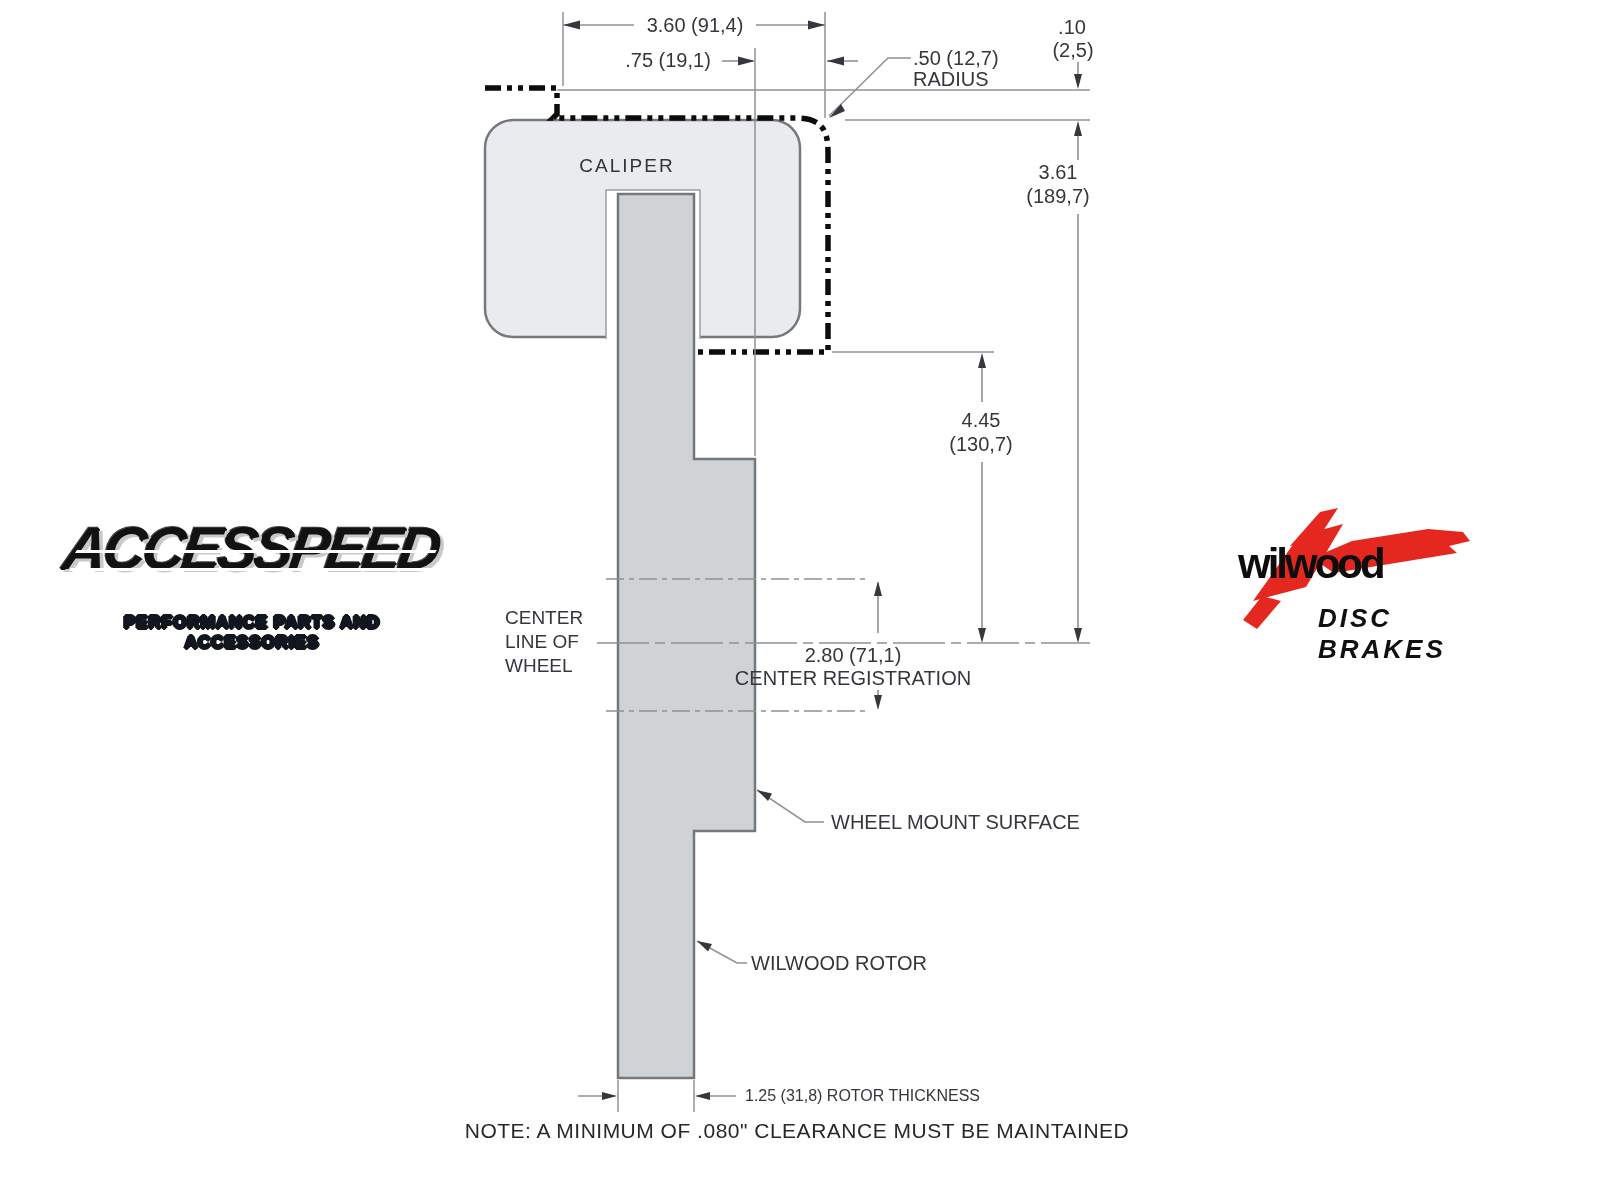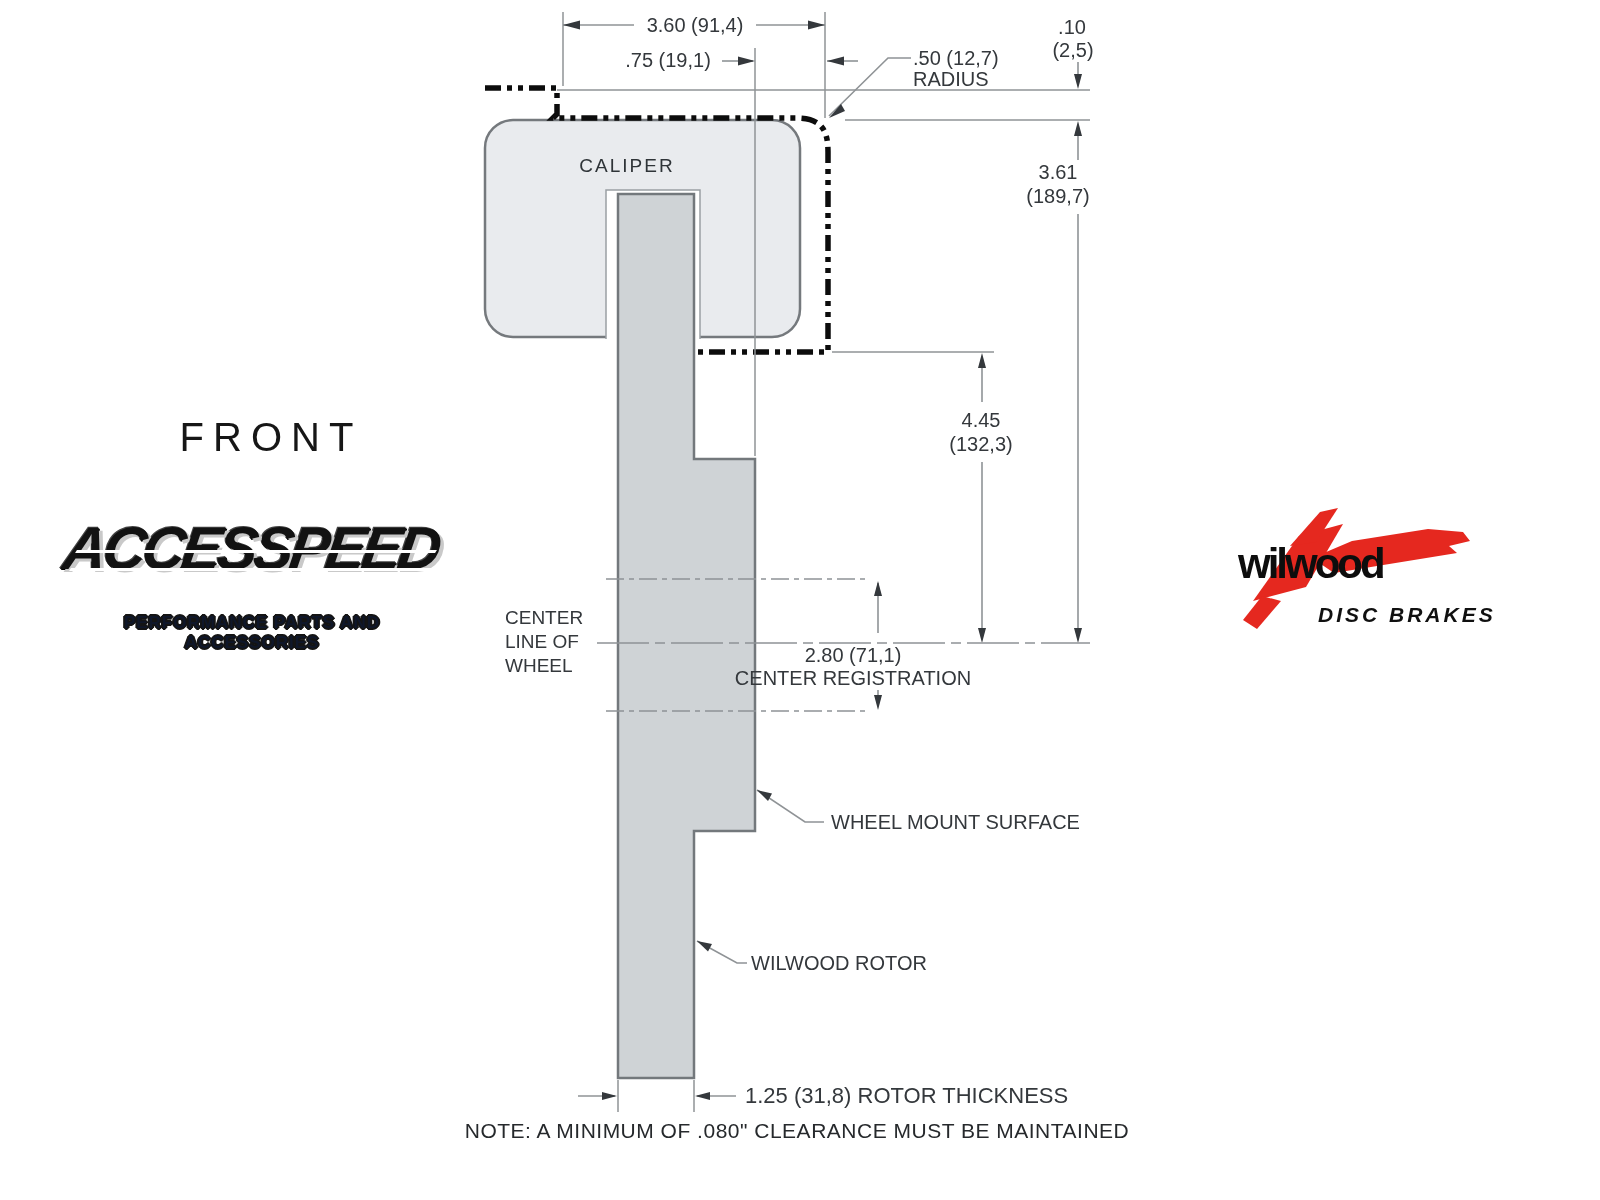--- a/index.html
+++ b/index.html
@@ -21,21 +21,21 @@
             text-shadow:4px 3px 0 #c9c9c9, -1px -1px 0 #444, 1px 1px 0 #000;}
   .asp-stripe{position:absolute;height:3px;background:#ffffff;transform:skewX(-32deg);}
   .asp-tag{position:absolute;left:0;top:101px;width:380px;text-align:center;
            font-size:17px;font-weight:bold;letter-spacing:1px;color:#0f172a;
            text-shadow:-2px 0 #151515,2px 0 #151515,0 -2px #151515,0 2px #151515,
                        -1px -1px #151515,1px 1px #151515,1px -1px #151515,-1px 1px #151515;}
   
   .wlw{position:absolute;left:1200px;top:498px;width:330px;height:140px;}
   .wlw-word{position:absolute;left:38px;top:42px;font-size:42px;font-weight:bold;
             letter-spacing:-3px;color:#0d0d0d;}
-  .wlw-tag{position:absolute;left:118px;top:105px;font-size:21px;font-weight:bold;
+  .wlw-tag{position:absolute;left:118px;top:105px;font-size:26px;font-weight:bold;
            font-style:italic;letter-spacing:3px;color:#101010;}
 </style>
 </head>
 <body>
 
 <div id="canvas">
 
   <svg id="linework" viewBox="0 0 1600 1200">
 
     <g>
@@ -106,54 +106,53 @@
     </g>
 
     <g fill="#e5281f" stroke="none">
       <polygon points="1253,601 1299,536 1343,524 1306,587"></polygon>
       <polygon points="1243,620 1262,596 1281,601 1257,629"></polygon>
       <polygon points="1312,558 1352,541 1428,529 1463,532 1470,541 1449,546 1457,553 1334,573"></polygon>
       <polygon points="1290,546 1320,512 1338,508 1316,542"></polygon>
     </g>
   </svg>
 
-  <div class="lbl front ctr" style="left:271px;top:437px;">FRONT</div>
 
   <div class="lbl caliper-txt ctr" style="left:627px;top:166px;">CALIPER</div>
 
   <div class="lbl dim ctr" style="left:695px;top:25px;">3.60 (91,4)</div>
 
   <div class="lbl dim ctr" style="left:668px;top:60px;">.75 (19,1)</div>
 
   <div class="lbl dim vctr" style="left:913px;top:58px;">.50 (12,7)</div>
   <div class="lbl dim vctr" style="left:913px;top:79px;">RADIUS</div>
 
   <div class="lbl dim ctr" style="left:1072px;top:27px;">.10</div>
   <div class="lbl dim ctr" style="left:1073px;top:50px;">(2,5)</div>
 
   <div class="lbl dim ctr" style="left:1058px;top:172px;">3.61</div>
   <div class="lbl dim ctr" style="left:1058px;top:196px;">(189,7)</div>
 
   <div class="lbl dim ctr" style="left:981px;top:420px;">4.45</div>
-  <div class="lbl dim ctr" style="left:981px;top:444px;">(132,3)</div>
+  <div class="lbl dim ctr" style="left:981px;top:444px;">(130,7)</div>
 
   <div class="lbl cl-block" style="left:505px;top:606px;">
     <div>CENTER</div>
     <div>LINE OF</div>
     <div>WHEEL</div>
   </div>
 
   <div class="lbl dim ctr" style="left:853px;top:655px;">2.80 (71,1)</div>
   <div class="lbl dim ctr" style="left:853px;top:678px;">CENTER REGISTRATION</div>
 
   <div class="lbl dim vctr" style="left:831px;top:822px;">WHEEL MOUNT SURFACE</div>
 
   <div class="lbl dim vctr" style="left:751px;top:963px;">WILWOOD ROTOR</div>
 
-  <div class="lbl dim vctr" style="left:745px;top:1096px;font-size:22px;">1.25 (31,8) ROTOR THICKNESS</div>
+  <div class="lbl dim vctr" style="left:745px;top:1096px;font-size:16px;">1.25 (31,8) ROTOR THICKNESS</div>
 
   <div class="lbl note ctr" style="left:797px;top:1131px;">NOTE: A MINIMUM OF .080" CLEARANCE MUST BE MAINTAINED</div>
 
   <div class="asp">
     <div class="asp-word">ACCESSPEED</div>
     <div class="asp-stripe" style="left:14px;top:38px;width:360px;"></div>
     <div class="asp-stripe" style="left:8px;top:56px;width:368px;"></div>
     <div class="asp-tag">PERFORMANCE PARTS AND ACCESSORIES</div>
   </div>
 

